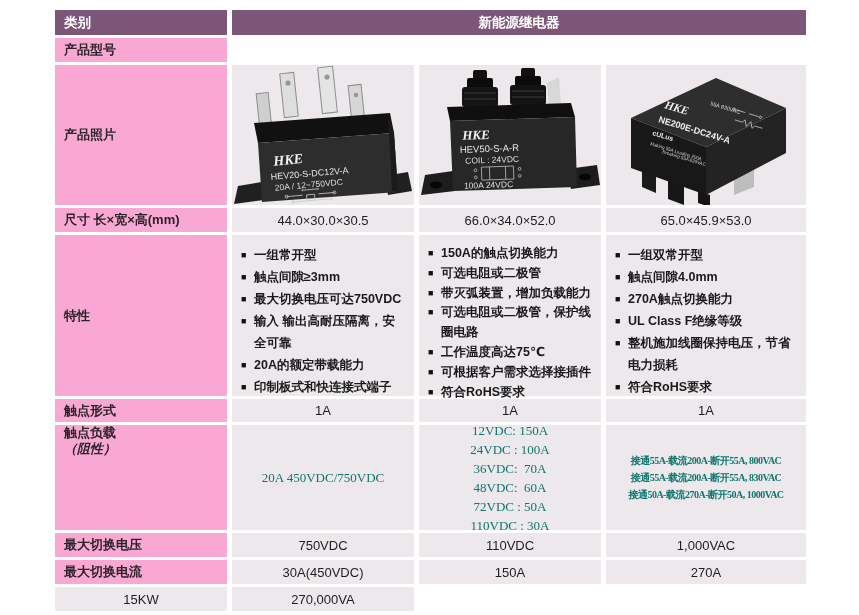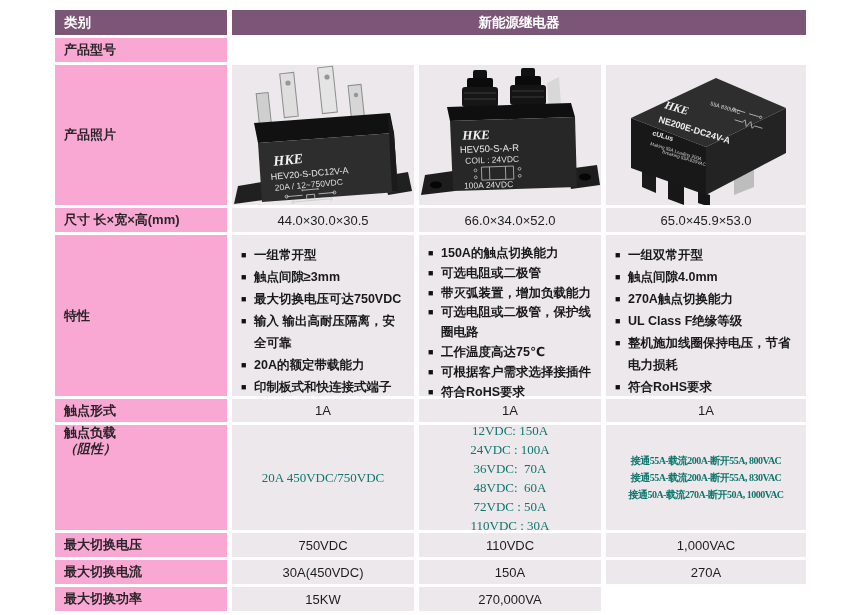--- a/index.html
+++ b/index.html
@@ -235,17 +235,16 @@
   <div class="cell lbl">最大切换电压</div>
   <div class="cell val">750VDC</div>
   <div class="cell val">110VDC</div>
   <div class="cell val">1,000VAC</div>
 
   <div class="cell lbl">最大切换电流</div>
   <div class="cell val">30A(450VDC)</div>
   <div class="cell val">150A</div>
   <div class="cell val">270A</div>
 
-  <div class="cell lbl">最大切换功率</div>
   <div class="cell val">15KW</div>
   <div class="cell val">270,000VA</div>
 
 </div>
 
 </body></html>

